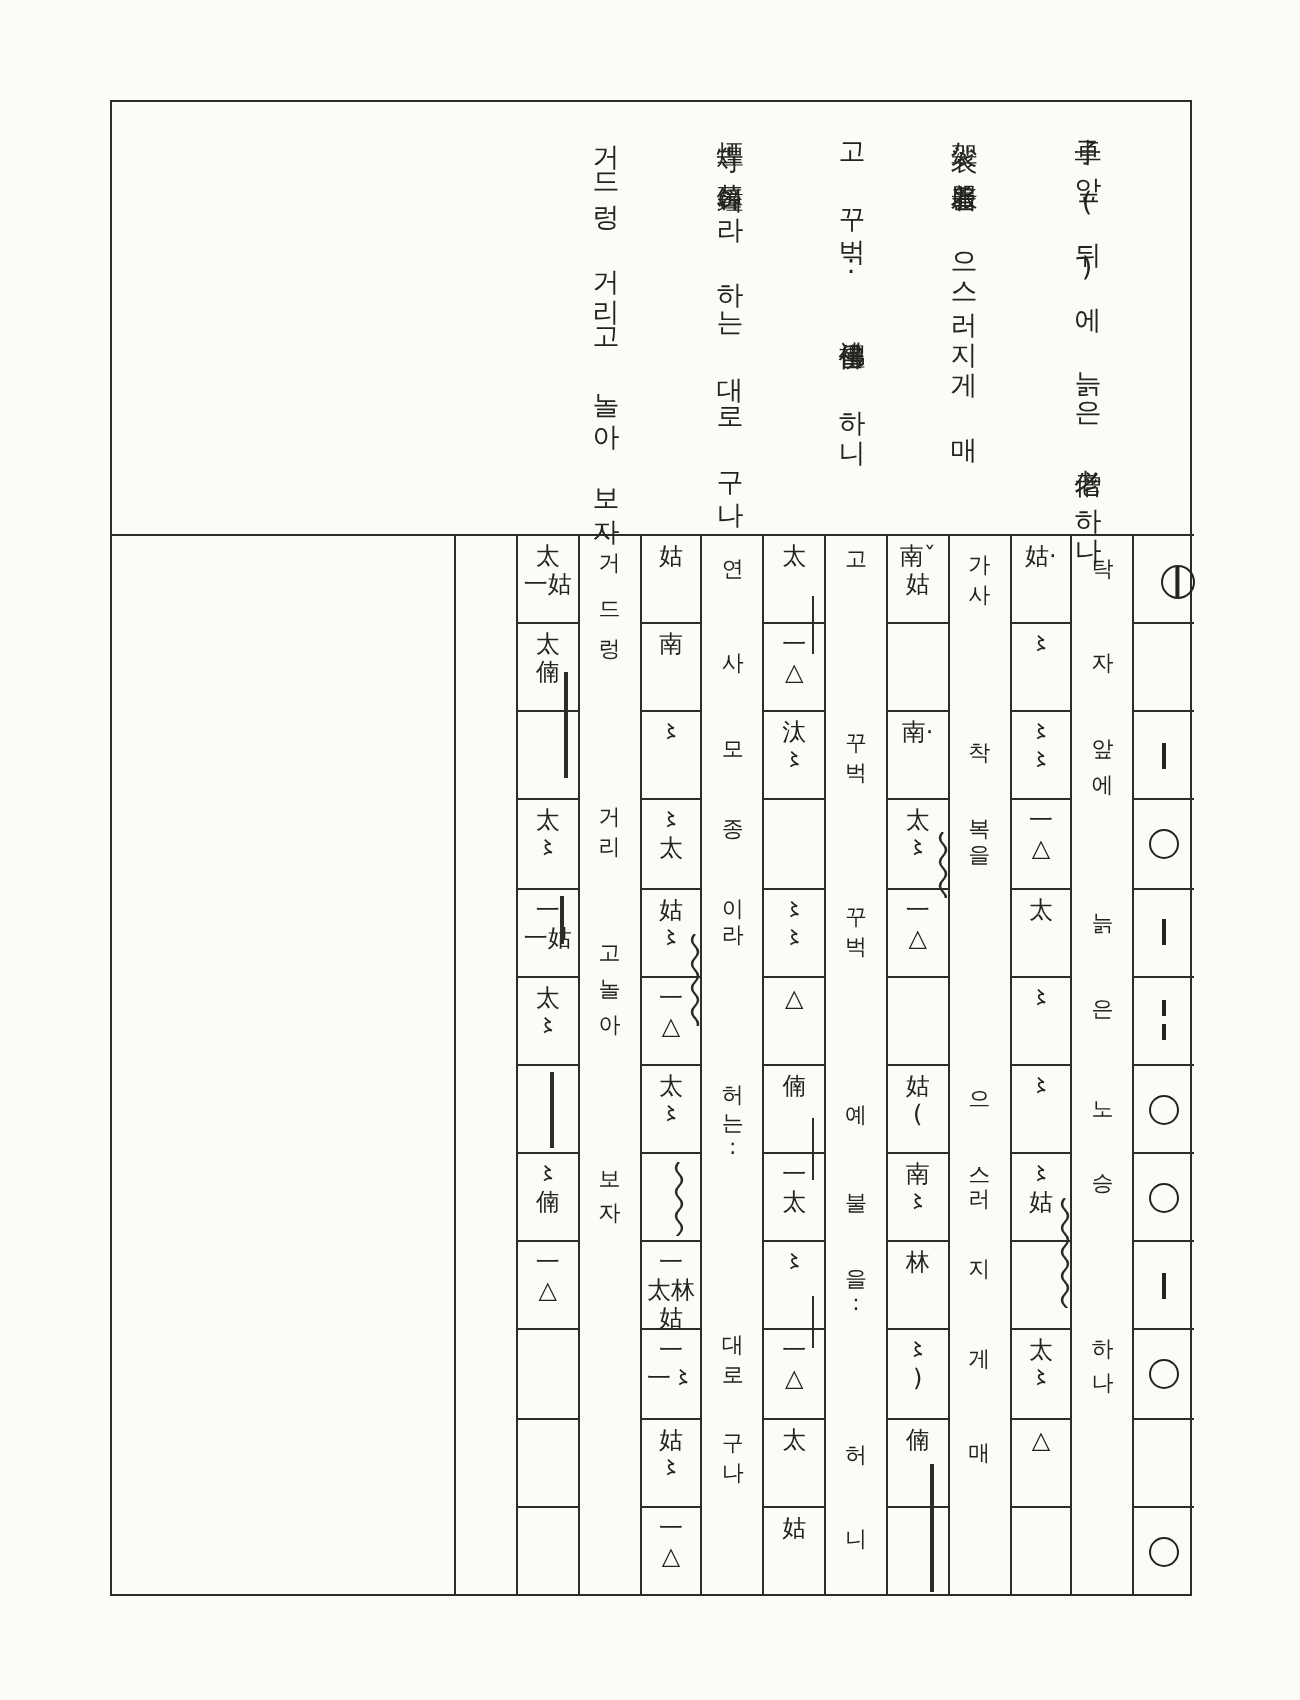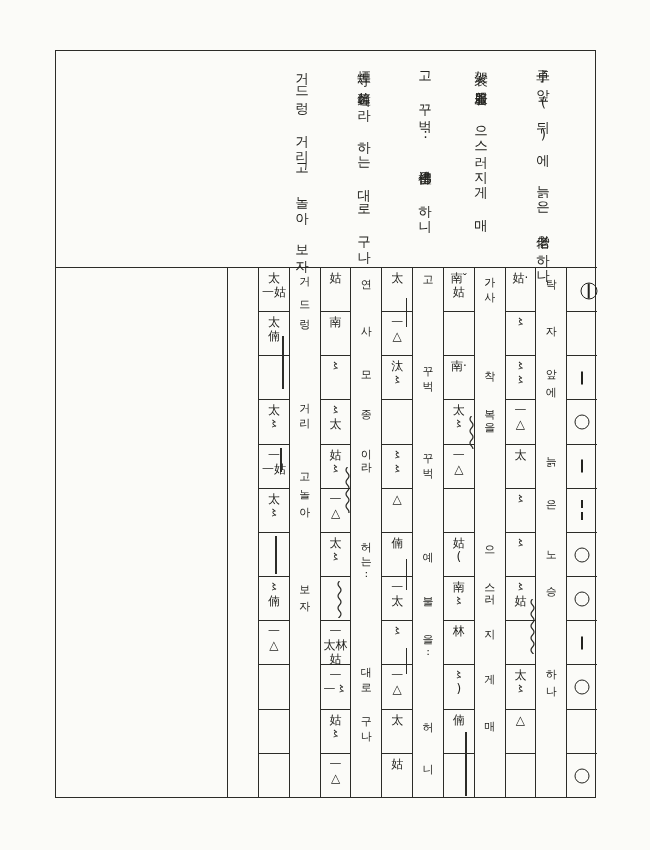--- a/index.html
+++ b/index.html
@@ -137,21 +137,21 @@
       <div class="ncell" style="height: 44.1667px;">㑲<span class="tie" style="left: 78%; top: 26.5px; height: 30.9167px; z-index: 2;"></span></div>
       <div class="ncell" style="height: 44.1667px;">一
 太</div>
       <div class="ncell" style="height: 44.1667px;">〻<span class="tie" style="left: 78%; top: 26.5px; height: 26.5px; z-index: 2;"></span></div>
       <div class="ncell" style="height: 44.1667px;">一
 △</div>
       <div class="ncell" style="height: 44.1667px;">太</div>
       <div class="ncell last" style="height: 44.1667px;">姑</div>
     </div>
     <div class="gcol" style="left: 387.92px; width: 30.82px;">
-      <div class="ncell" style="height: 44.1667px; font-family: Liberation Serif, serif;">南ˇ
+      <div class="ncell" style="height: 44.1667px;">南ˇ
 姑</div>
       <div class="ncell" style="height: 44.1667px;"></div>
       <div class="ncell" style="height: 44.1667px;">南·</div>
       <div class="ncell" style="height: 44.1667px;">太
 〻<span class="wavy" style="left: 80%; top: 15.4583px; z-index: 2; position: absolute;"><svg width="7" height="33.125">
             <path d="M3.5 0 Q0.5 3 3.5 6 Q6.5 9 3.5 12 Q0.5 15 3.5 18 Q6.5 21 3.5 24 Q0.5 27 3.5 30 Q6.5 33 3.5 36" fill="none" stroke="#2c2c28" stroke-width="1.2"></path>
           </svg></span></div>
       <div class="ncell" style="height: 44.1667px;">一
 △</div>
       <div class="ncell" style="height: 44.1667px;"></div>

